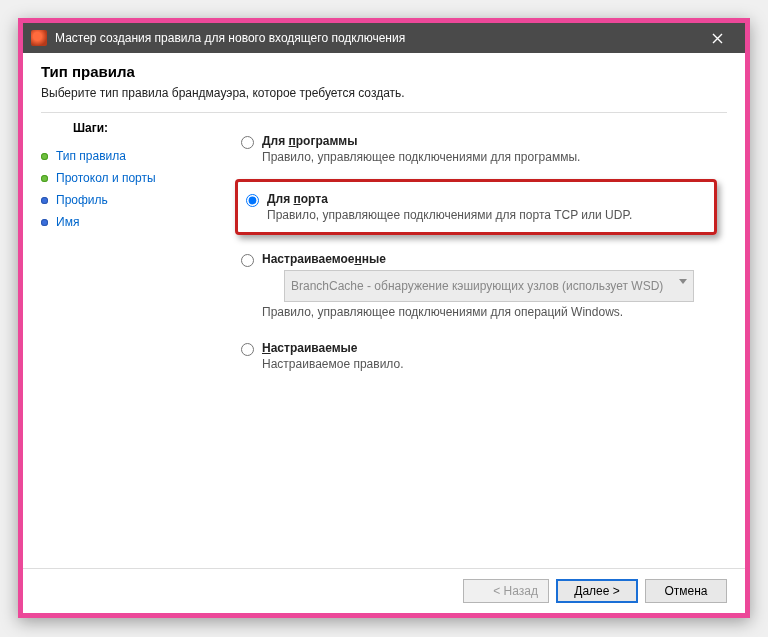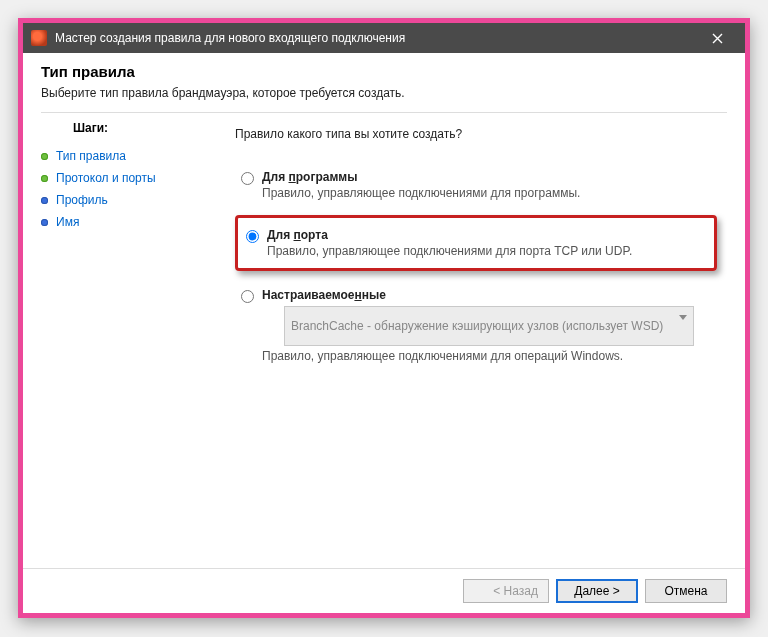--- a/index.html
+++ b/index.html
@@ -93,21 +93,21 @@
 .opt-wrap { margin-bottom: 10px; padding: 3px 6px; }
 .highlight {
   border: 3px solid #c62020;
   border-radius: 4px;
   padding: 6px 10px 8px 8px;
   margin: 2px 4px 10px 0;
   box-shadow: 3px 4px 6px rgba(0,0,0,0.35);
 }
 .combo {
   margin: 4px 0 3px 22px;
-  height: 40px;
+  height: 32px;
   width: 410px;
   background: #ececec;
   border: 1px solid #c9c9c9;
   color: #888;
   font-size: 12px;
   padding: 2px 20px 2px 6px;
   position: relative;
   display:flex; align-items:center;
 }
 .combo::after {
@@ -171,21 +171,20 @@
             <span>Профиль</span>
           </div>
           <div class="step other">
             <span class="bullet"></span>
             <span>Имя</span>
           </div>
         </div>
     </div>
 
     <div class="content">
-      <div class="prompt">Правило какого типа вы хотите создать?</div>
       <div id="options-list">
           <div class="opt-wrap">
             <div class="opt">
               <input type="radio" name="ruletype" style="">
               <div class="opt-body">
                 <div class="opt-title"><span>Для </span><span class="ul">п</span><span>рограммы</span></div>
                 <div class="opt-desc">Правило, управляющее подключениями для программы.</div>
               </div>
             </div>
           </div>
@@ -198,20 +197,29 @@
               </div>
             </div>
           </div>
           <div class="opt-wrap">
             <div class="opt">
               <input type="radio" name="ruletype" style="">
               <div class="opt-body">
                 <div class="opt-title"><span>Настраиваемое</span><span class="ul">н</span><span>ные</span></div>
                 <div class="combo">BranchCache - обнаружение кэширующих узлов (использует WSD)</div>
                 <div class="opt-desc">Правило, управляющее подключениями для операций Windows.</div>
+              </div>
+            </div>
+          </div>
+          <div class="opt-wrap">
+            <div class="opt">
+              <input type="radio" name="ruletype" style="">
+              <div class="opt-body">
+                <div class="opt-title"><span></span><span class="ul">Н</span><span>астраиваемые</span></div>
+                <div class="opt-desc">Настраиваемое правило.</div>
               </div>
             </div>
           </div>
         </div>
     </div>
   </div>
 
   <div class="footer">
     <button class="btn disabled">&lt; Назад</button>
     <button class="btn primary">Далее &gt;</button>

